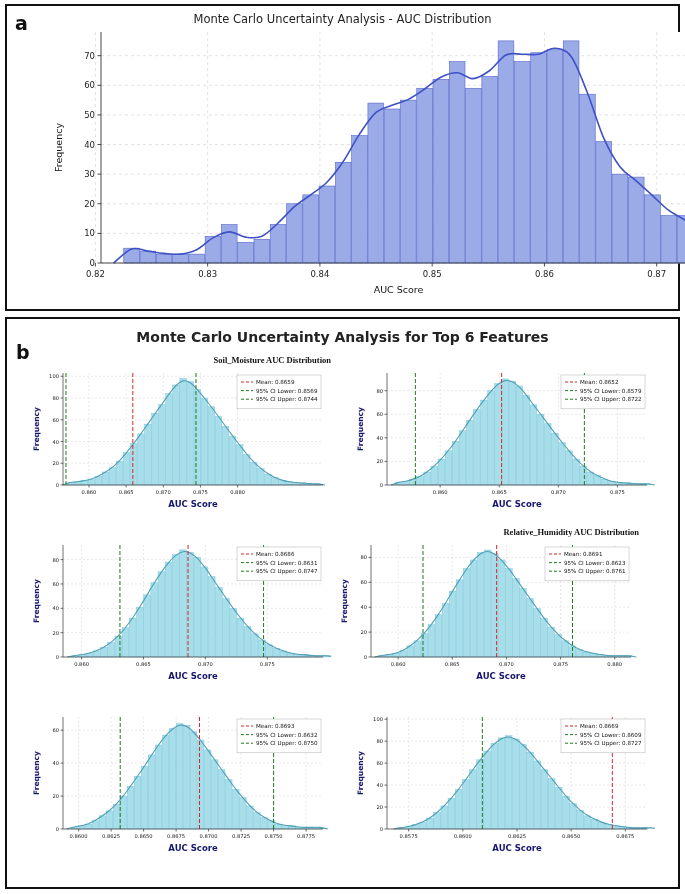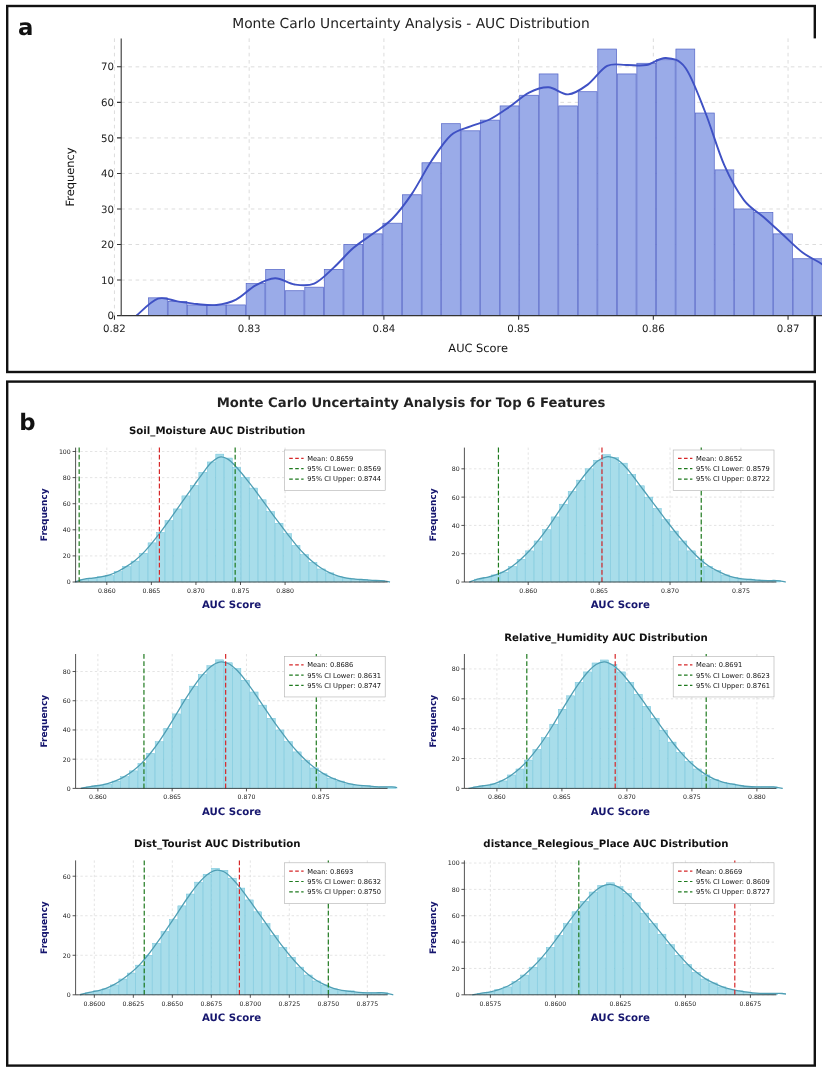--- a/index.html
+++ b/index.html
@@ -15,23 +15,23 @@
   .chart-title{text-align:center;font-size:11.5px;color:#222;font-family:"DejaVu Sans",sans-serif;}
 
   svg{display:block;}
   text{font-family:"DejaVu Sans",sans-serif;}
 
   
   #chartA-wrap{position:absolute;left:0;top:0;width:671px;height:303px;padding-left:42px;}
   #titleA{position:absolute;left:0;top:6px;width:671px;}
 
   
-  #titleB{position:absolute;left:0;top:10px;width:671px;font-weight:bold;font-size:11px;}
+  #titleB{position:absolute;left:0;top:10px;width:671px;font-weight:bold;font-size:14px;}
   .sub{position:absolute;width:300px;height:160px;}
-  .sub .sub-title{position:absolute;left:0;top:0;width:300px;text-align:center;font-size:8.5px;font-weight:bold;color:#111;}
+  .sub .sub-title{position:absolute;left:0;top:0;width:300px;text-align:right;font-size:8.5px;font-weight:bold;color:#111;font-family:Liberation Serif, serif;}
 </style>
 </head>
 <body>
 
 <div class="page">
 
   <div class="panel" id="panel-a">
     <div class="panel-letter" style="left:8px;top:6px;">a</div>
     <div id="chartA-wrap">
       <div class="chart-title" id="titleA">Monte Carlo Uncertainty Analysis - AUC Distribution</div>
@@ -398,21 +398,21 @@
             <line x1="210" y1="15" x2="222" y2="15" stroke="#d62728" stroke-width="1" stroke-dasharray="3,2"></line>
             <text x="225" y="17" font-size="5.6" fill="#111" text-anchor="start">Mean: 0.8686</text>
             <line x1="210" y1="23.6" x2="222" y2="23.6" stroke="#1f7a1f" stroke-width="1" stroke-dasharray="3,2"></line>
             <text x="225" y="25.6" font-size="5.6" fill="#111" text-anchor="start">95% CI Lower: 0.8631</text>
             <line x1="210" y1="32.2" x2="222" y2="32.2" stroke="#1f7a1f" stroke-width="1" stroke-dasharray="3,2"></line>
             <text x="225" y="34.2" font-size="5.6" fill="#111" text-anchor="start">95% CI Upper: 0.8747</text>
           </g>
         </svg>
     </div>
 
-    <div class="sub" style="left:348px;top:208px;">
+    <div class="sub" style="left:332px;top:208px;">
       <div class="sub-title">Relative_Humidity AUC Distribution</div>
       <svg class="subsvg" width="300" height="148" style="position:absolute;left:0;top:12px;">
           <rect x="32" y="6" width="260" height="112" fill="#ffffff"></rect>
           <line x1="32" y1="118" x2="292" y2="118" stroke="#d9d9d9" stroke-width="0.6" stroke-dasharray="2,2"></line>
           <line x1="32" y1="93.11111111111111" x2="292" y2="93.11111111111111" stroke="#d9d9d9" stroke-width="0.6" stroke-dasharray="2,2"></line>
           <line x1="32" y1="68.22222222222223" x2="292" y2="68.22222222222223" stroke="#d9d9d9" stroke-width="0.6" stroke-dasharray="2,2"></line>
           <line x1="32" y1="43.33333333333334" x2="292" y2="43.33333333333334" stroke="#d9d9d9" stroke-width="0.6" stroke-dasharray="2,2"></line>
           <line x1="32" y1="18.444444444444457" x2="292" y2="18.444444444444457" stroke="#d9d9d9" stroke-width="0.6" stroke-dasharray="2,2"></line>
           <line x1="59.08333333333286" y1="6" x2="59.08333333333286" y2="118" stroke="#d9d9d9" stroke-width="0.6" stroke-dasharray="2,2"></line>
           <line x1="113.24999999999977" y1="6" x2="113.24999999999977" y2="118" stroke="#d9d9d9" stroke-width="0.6" stroke-dasharray="2,2"></line>
@@ -491,21 +491,20 @@
             <text x="225" y="17" font-size="5.6" fill="#111" text-anchor="start">Mean: 0.8691</text>
             <line x1="210" y1="23.6" x2="222" y2="23.6" stroke="#1f7a1f" stroke-width="1" stroke-dasharray="3,2"></line>
             <text x="225" y="25.6" font-size="5.6" fill="#111" text-anchor="start">95% CI Lower: 0.8623</text>
             <line x1="210" y1="32.2" x2="222" y2="32.2" stroke="#1f7a1f" stroke-width="1" stroke-dasharray="3,2"></line>
             <text x="225" y="34.2" font-size="5.6" fill="#111" text-anchor="start">95% CI Upper: 0.8761</text>
           </g>
         </svg>
     </div>
 
     <div class="sub" style="left:24px;top:380px;">
-      <div class="sub-title">Dist_Tourist AUC Distribution</div>
       <svg class="subsvg" width="300" height="148" style="position:absolute;left:0;top:12px;">
           <rect x="32" y="6" width="260" height="112" fill="#ffffff"></rect>
           <line x1="32" y1="118" x2="292" y2="118" stroke="#d9d9d9" stroke-width="0.6" stroke-dasharray="2,2"></line>
           <line x1="32" y1="85.05882352941177" x2="292" y2="85.05882352941177" stroke="#d9d9d9" stroke-width="0.6" stroke-dasharray="2,2"></line>
           <line x1="32" y1="52.11764705882352" x2="292" y2="52.11764705882352" stroke="#d9d9d9" stroke-width="0.6" stroke-dasharray="2,2"></line>
           <line x1="32" y1="19.176470588235304" x2="292" y2="19.176470588235304" stroke="#d9d9d9" stroke-width="0.6" stroke-dasharray="2,2"></line>
           <line x1="47.59999999999971" y1="6" x2="47.59999999999971" y2="118" stroke="#d9d9d9" stroke-width="0.6" stroke-dasharray="2,2"></line>
           <line x1="80.10000000000043" y1="6" x2="80.10000000000043" y2="118" stroke="#d9d9d9" stroke-width="0.6" stroke-dasharray="2,2"></line>
           <line x1="112.59999999999971" y1="6" x2="112.59999999999971" y2="118" stroke="#d9d9d9" stroke-width="0.6" stroke-dasharray="2,2"></line>
           <line x1="145.10000000000042" y1="6" x2="145.10000000000042" y2="118" stroke="#d9d9d9" stroke-width="0.6" stroke-dasharray="2,2"></line>
@@ -589,21 +588,20 @@
             <text x="225" y="17" font-size="5.6" fill="#111" text-anchor="start">Mean: 0.8693</text>
             <line x1="210" y1="23.6" x2="222" y2="23.6" stroke="#1f7a1f" stroke-width="1" stroke-dasharray="3,2"></line>
             <text x="225" y="25.6" font-size="5.6" fill="#111" text-anchor="start">95% CI Lower: 0.8632</text>
             <line x1="210" y1="32.2" x2="222" y2="32.2" stroke="#1f7a1f" stroke-width="1" stroke-dasharray="3,2"></line>
             <text x="225" y="34.2" font-size="5.6" fill="#111" text-anchor="start">95% CI Upper: 0.8750</text>
           </g>
         </svg>
     </div>
 
     <div class="sub" style="left:348px;top:380px;">
-      <div class="sub-title">distance_Relegious_Place AUC Distribution</div>
       <svg class="subsvg" width="300" height="148" style="position:absolute;left:0;top:12px;">
           <rect x="32" y="6" width="260" height="112" fill="#ffffff"></rect>
           <line x1="32" y1="118" x2="292" y2="118" stroke="#d9d9d9" stroke-width="0.6" stroke-dasharray="2,2"></line>
           <line x1="32" y1="96.0392156862745" x2="292" y2="96.0392156862745" stroke="#d9d9d9" stroke-width="0.6" stroke-dasharray="2,2"></line>
           <line x1="32" y1="74.07843137254902" x2="292" y2="74.07843137254902" stroke="#d9d9d9" stroke-width="0.6" stroke-dasharray="2,2"></line>
           <line x1="32" y1="52.11764705882352" x2="292" y2="52.11764705882352" stroke="#d9d9d9" stroke-width="0.6" stroke-dasharray="2,2"></line>
           <line x1="32" y1="30.15686274509804" x2="292" y2="30.15686274509804" stroke="#d9d9d9" stroke-width="0.6" stroke-dasharray="2,2"></line>
           <line x1="32" y1="8.196078431372555" x2="292" y2="8.196078431372555" stroke="#d9d9d9" stroke-width="0.6" stroke-dasharray="2,2"></line>
           <line x1="53.666666666666664" y1="6" x2="53.666666666666664" y2="118" stroke="#d9d9d9" stroke-width="0.6" stroke-dasharray="2,2"></line>
           <line x1="107.83333333333212" y1="6" x2="107.83333333333212" y2="118" stroke="#d9d9d9" stroke-width="0.6" stroke-dasharray="2,2"></line>

